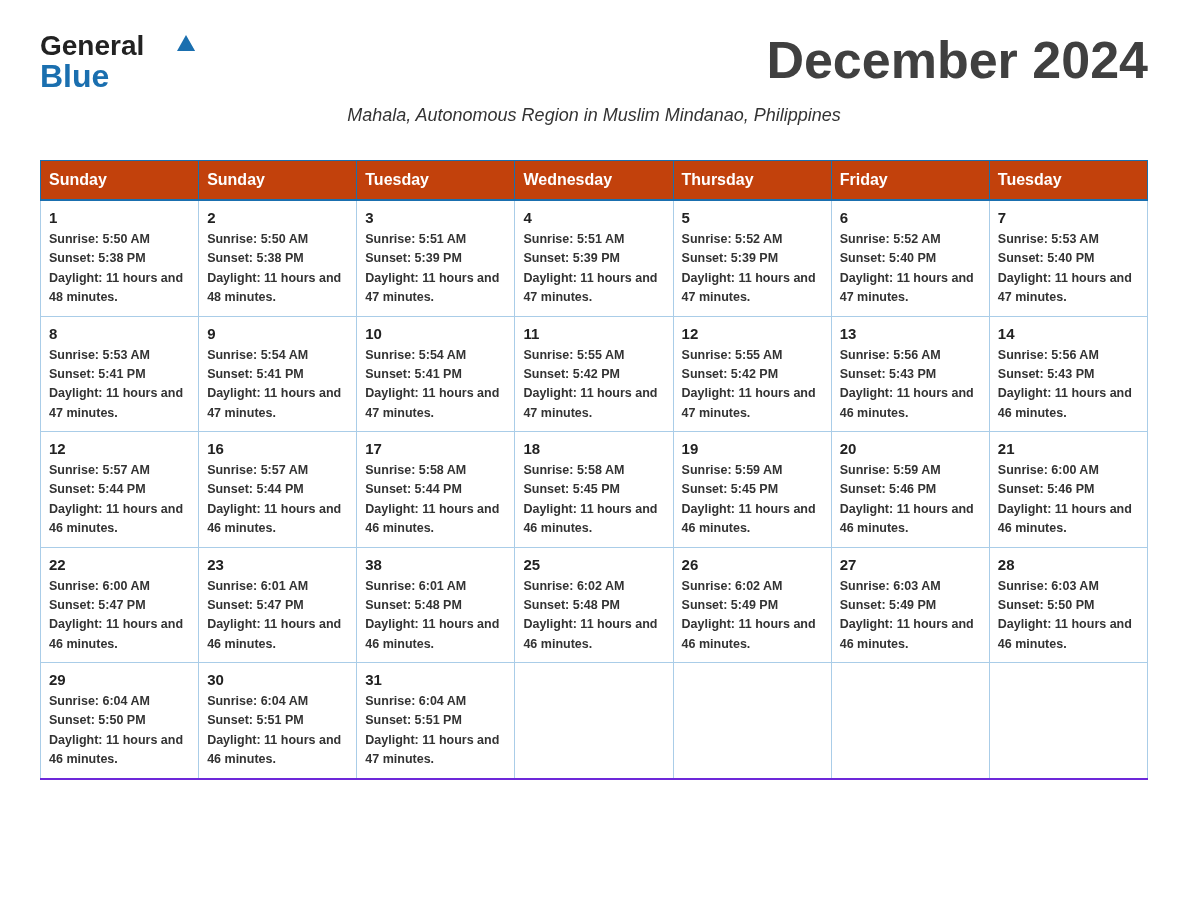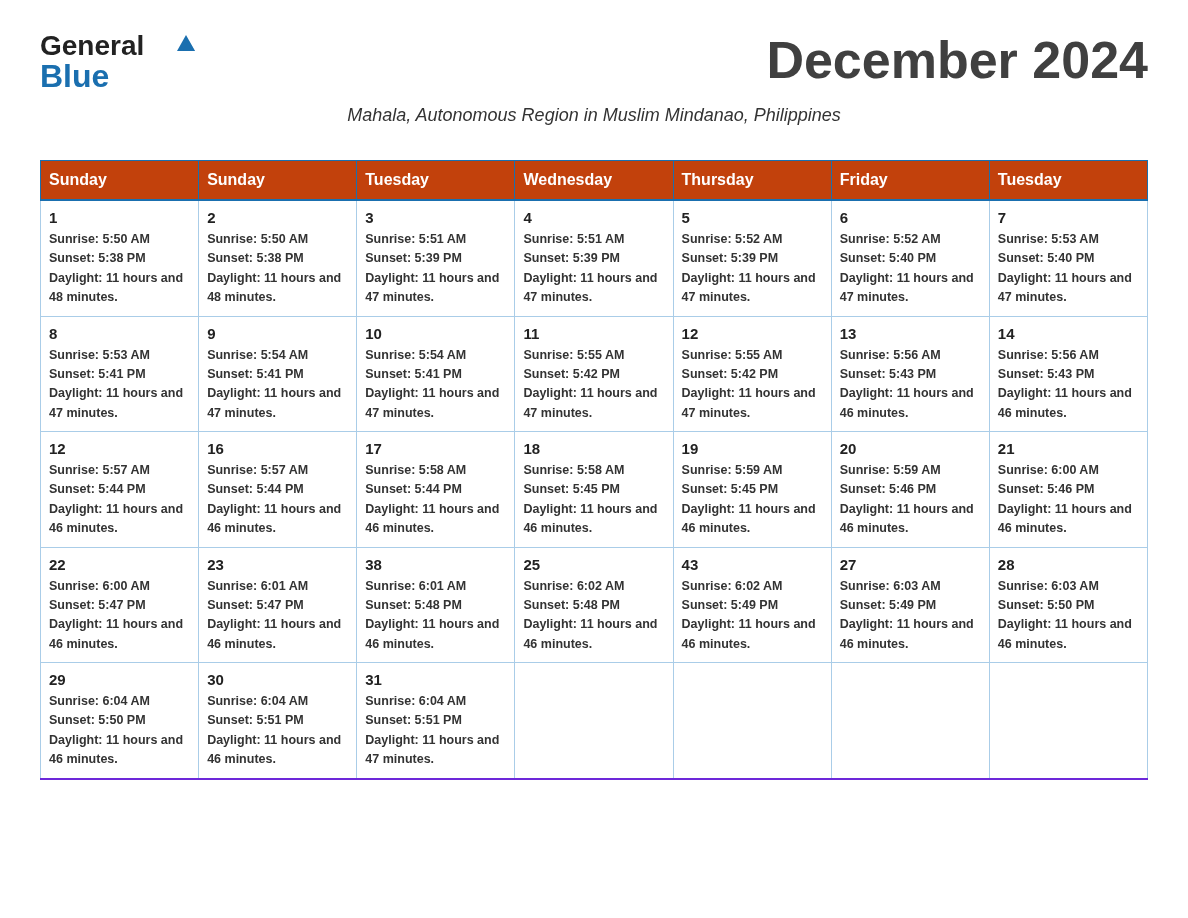--- a/index.html
+++ b/index.html
@@ -253,21 +253,21 @@
         </td>
         <td>
           <div class="day-number">38</div>
           <div class="day-info">Sunrise: 6:01 AM<br>Sunset: 5:48 PM<br>Daylight: 11 hours and 46 minutes.</div>
         </td>
         <td>
           <div class="day-number">25</div>
           <div class="day-info">Sunrise: 6:02 AM<br>Sunset: 5:48 PM<br>Daylight: 11 hours and 46 minutes.</div>
         </td>
         <td>
-          <div class="day-number">43</div>
+          <div class="day-number">26</div>
           <div class="day-info">Sunrise: 6:02 AM<br>Sunset: 5:49 PM<br>Daylight: 11 hours and 46 minutes.</div>
         </td>
         <td>
           <div class="day-number">27</div>
           <div class="day-info">Sunrise: 6:03 AM<br>Sunset: 5:49 PM<br>Daylight: 11 hours and 46 minutes.</div>
         </td>
         <td>
           <div class="day-number">28</div>
           <div class="day-info">Sunrise: 6:03 AM<br>Sunset: 5:50 PM<br>Daylight: 11 hours and 46 minutes.</div>
         </td>

